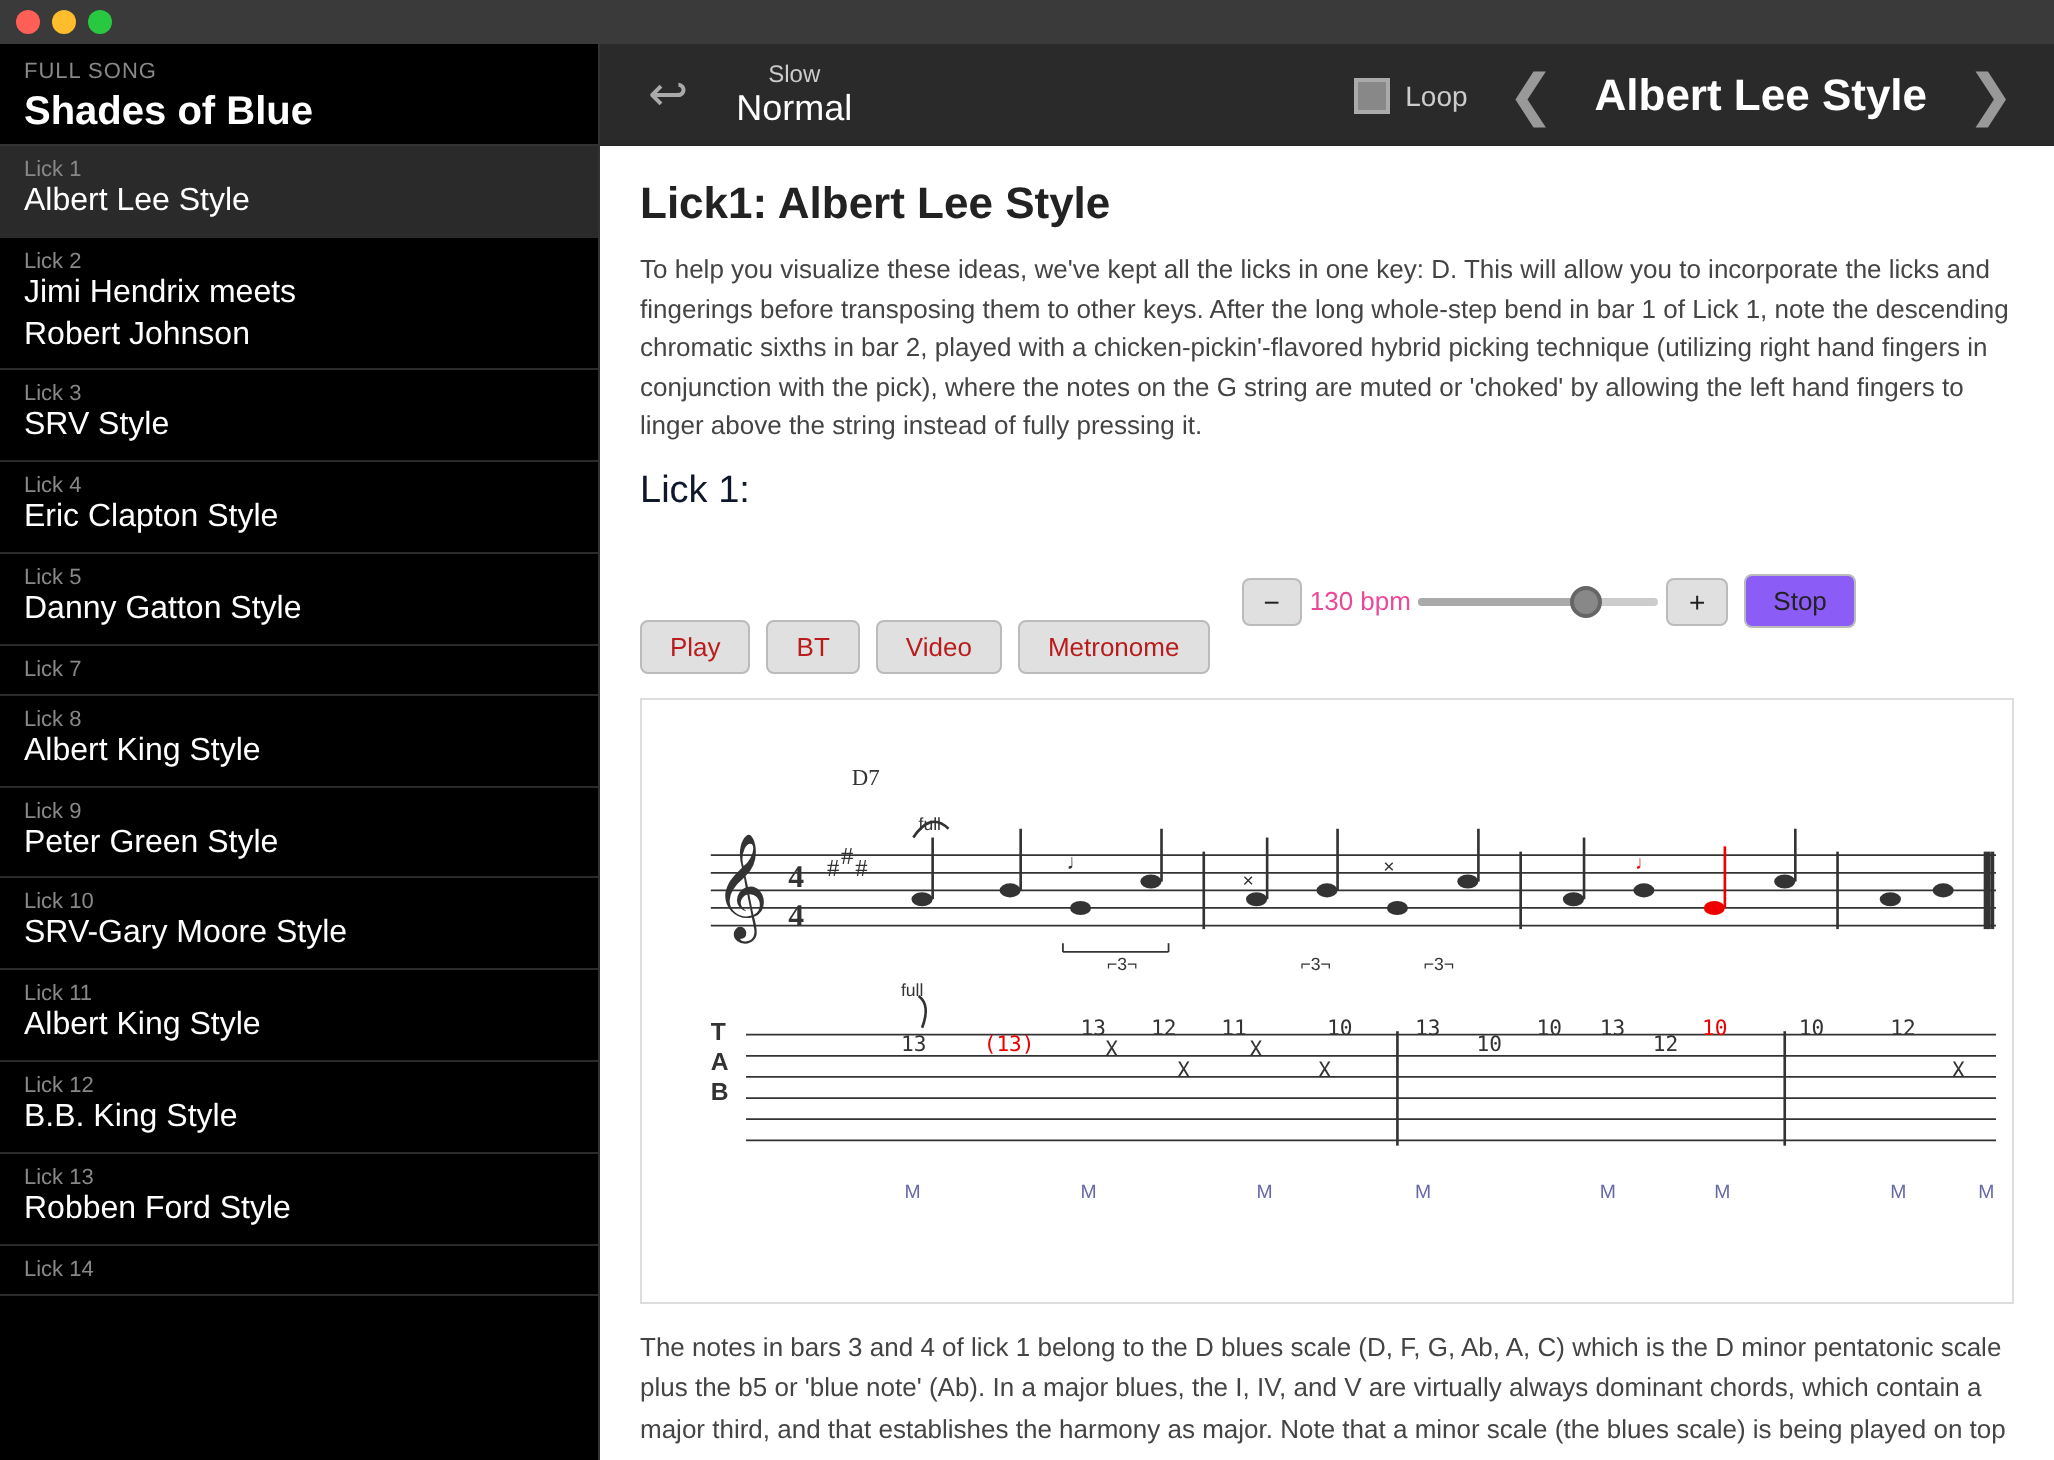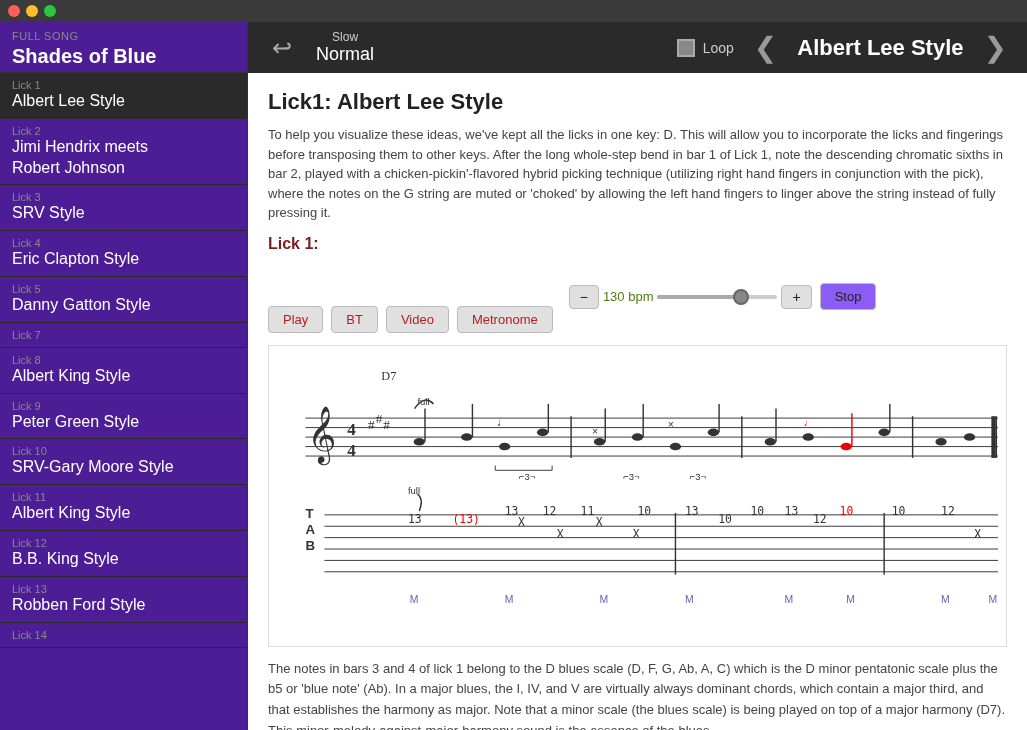--- a/index.html
+++ b/index.html
@@ -36,22 +36,22 @@
     .tl-max { background: #28c840; }
 
     .main-layout {
       display: flex;
       flex: 1;
       overflow: hidden;
     }
 
     
     .sidebar {
-      width: 248px;
-      background: #4c1d95;
+      width: 300px;
+      background: #000000;
       overflow-y: auto;
       flex-shrink: 0;
       border-right: 1px solid #333;
     }
     .sidebar::-webkit-scrollbar { width: 6px; }
     .sidebar::-webkit-scrollbar-track { background: #1a1a1a; }
     .sidebar::-webkit-scrollbar-thumb { background: #555; }
 
     .sidebar-full-song {
       padding: 8px 12px 4px 12px;
@@ -180,23 +180,23 @@
     }
 
     .lick-description {
       font-size: 13px;
       color: #444;
       line-height: 1.5;
       margin-bottom: 12px;
     }
 
     .lick-subtitle {
-      font-size: 16px;
-      font-weight: bold;
-      color: #7f1d1d;
+      font-size: 19px;
+      font-weight: normal;
+      color: #0f172a;
       margin-bottom: 8px;
     }
 
     
     .playback-controls {
       display: flex;
       align-items: center;
       gap: 8px;
       margin-bottom: 12px;
     }
@@ -212,21 +212,21 @@
     }
 
     .bpm-area {
       display: flex;
       align-items: center;
       gap: 4px;
       margin-left: 8px;
     }
     .bpm-label {
       font-size: 13px;
-      color: #4d7c0f;
+      color: #ec4899;
     }
     .bpm-minus, .bpm-plus {
       padding: 3px 10px;
       background: #e0e0e0;
       border: 1px solid #bbb;
       border-radius: 4px;
       font-size: 14px;
       cursor: pointer;
       color: #222;
     }

